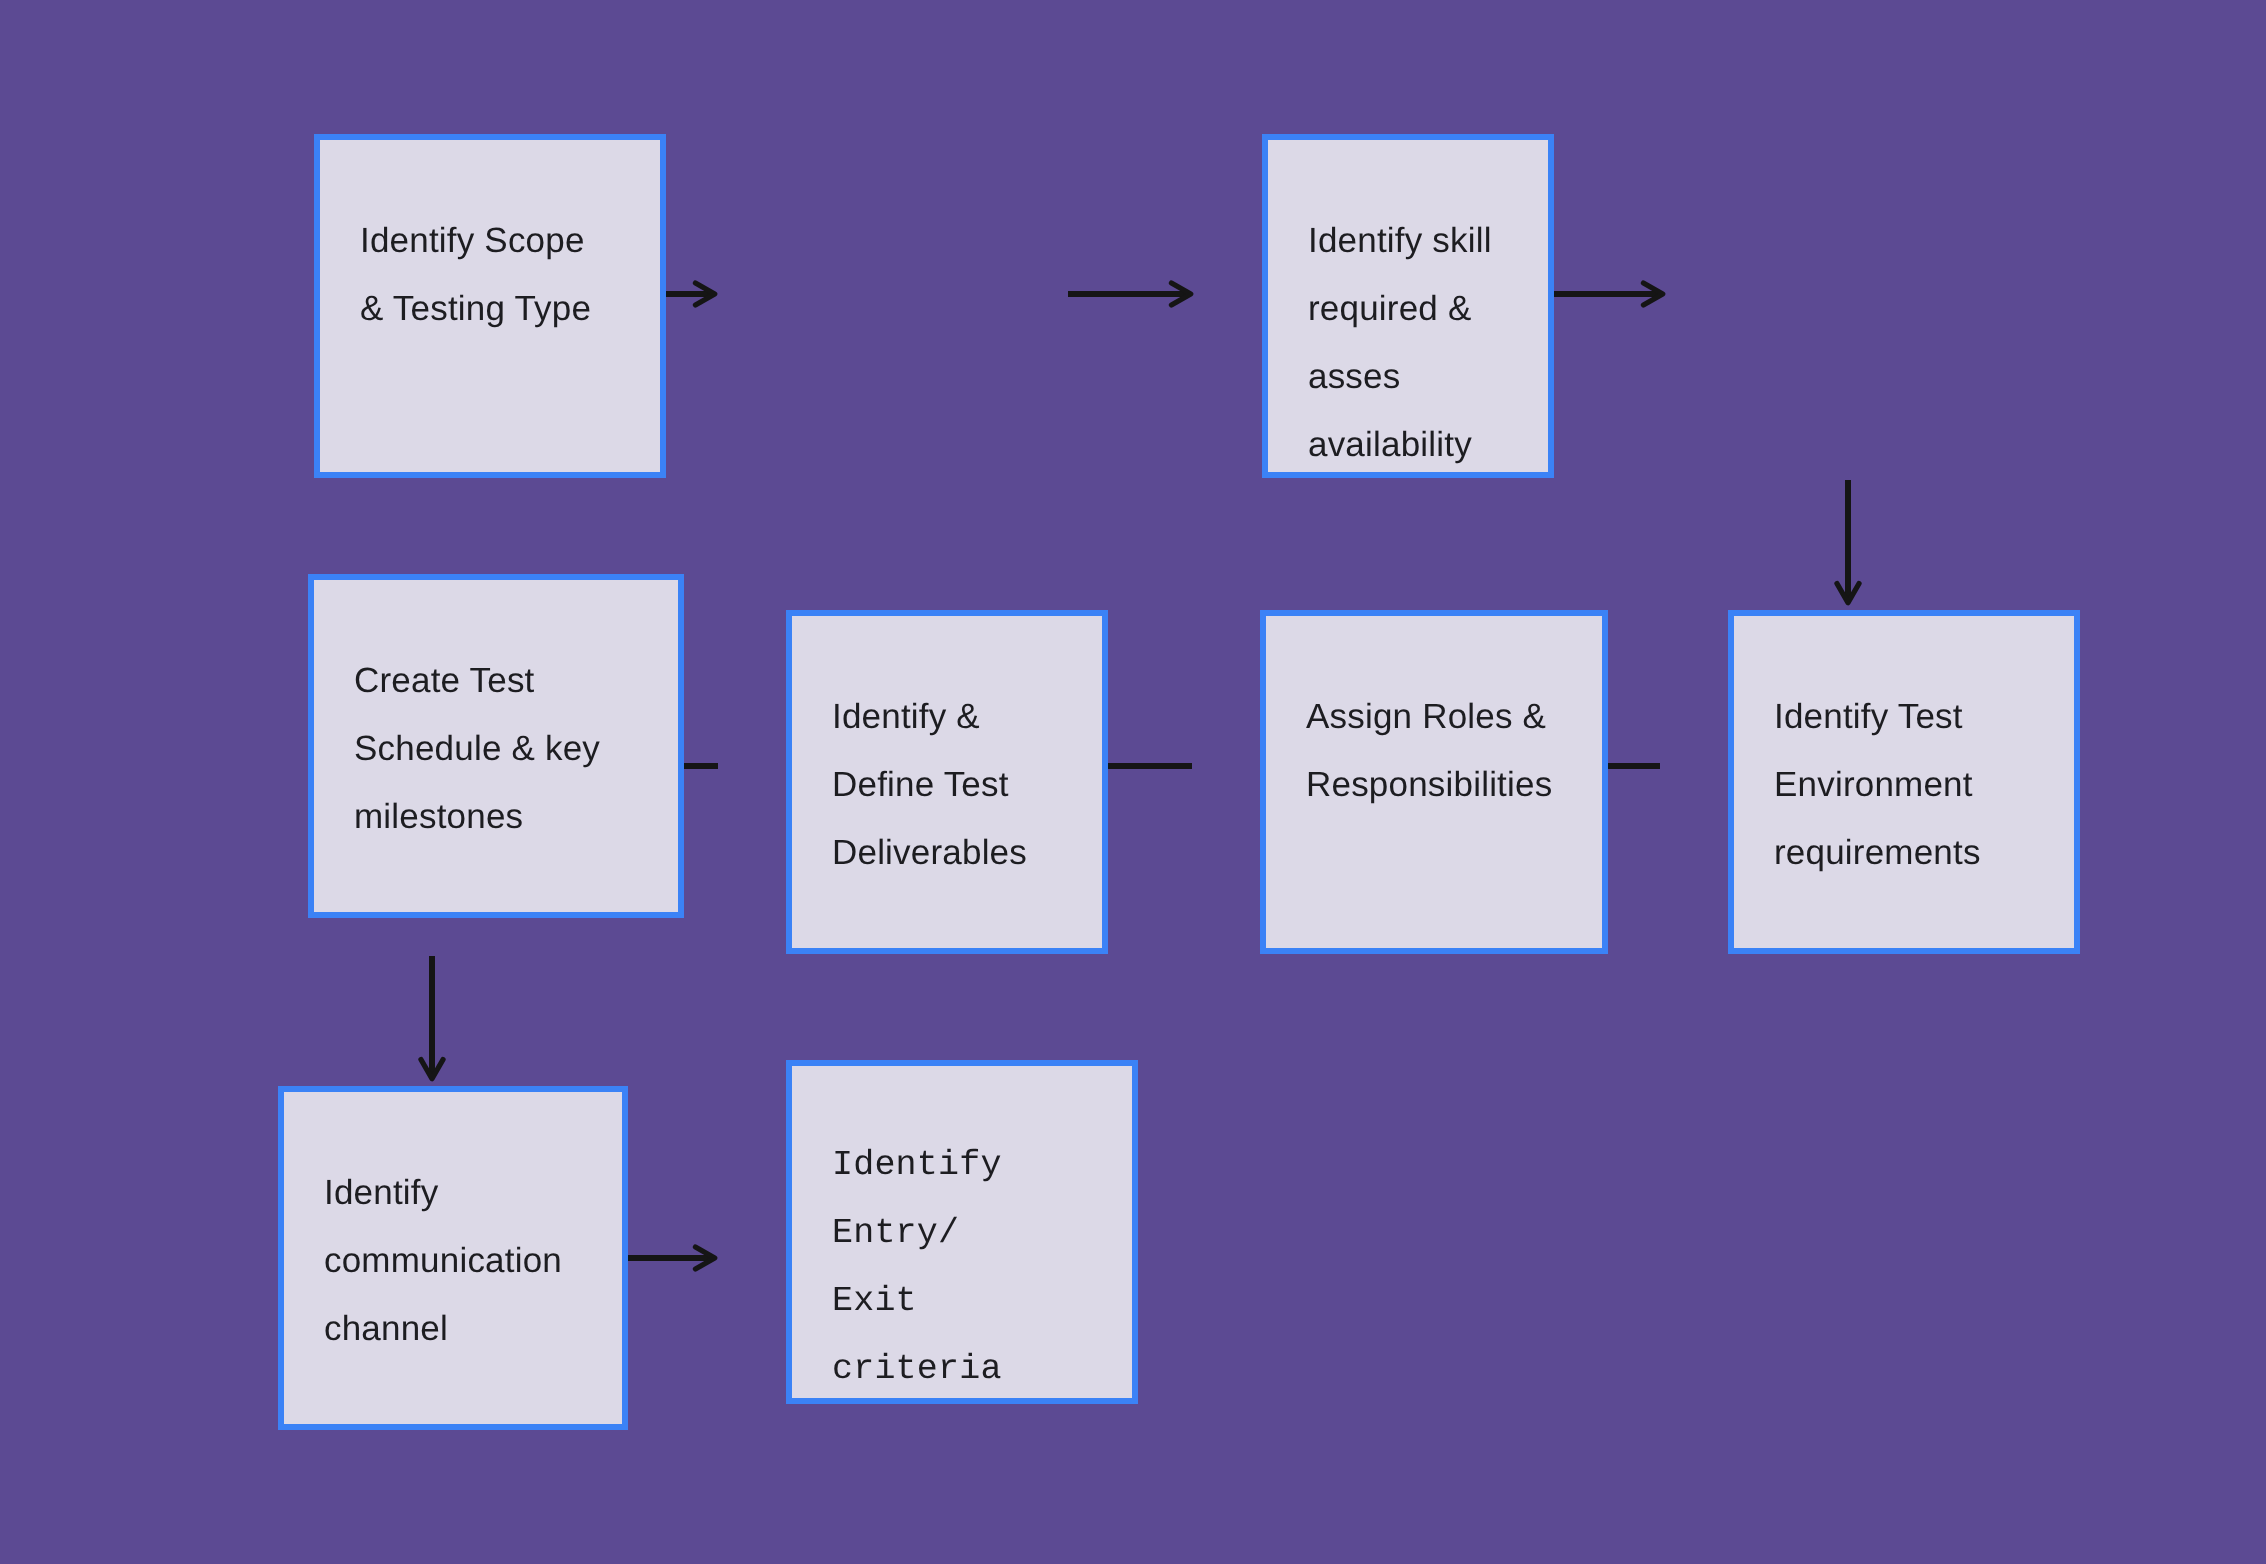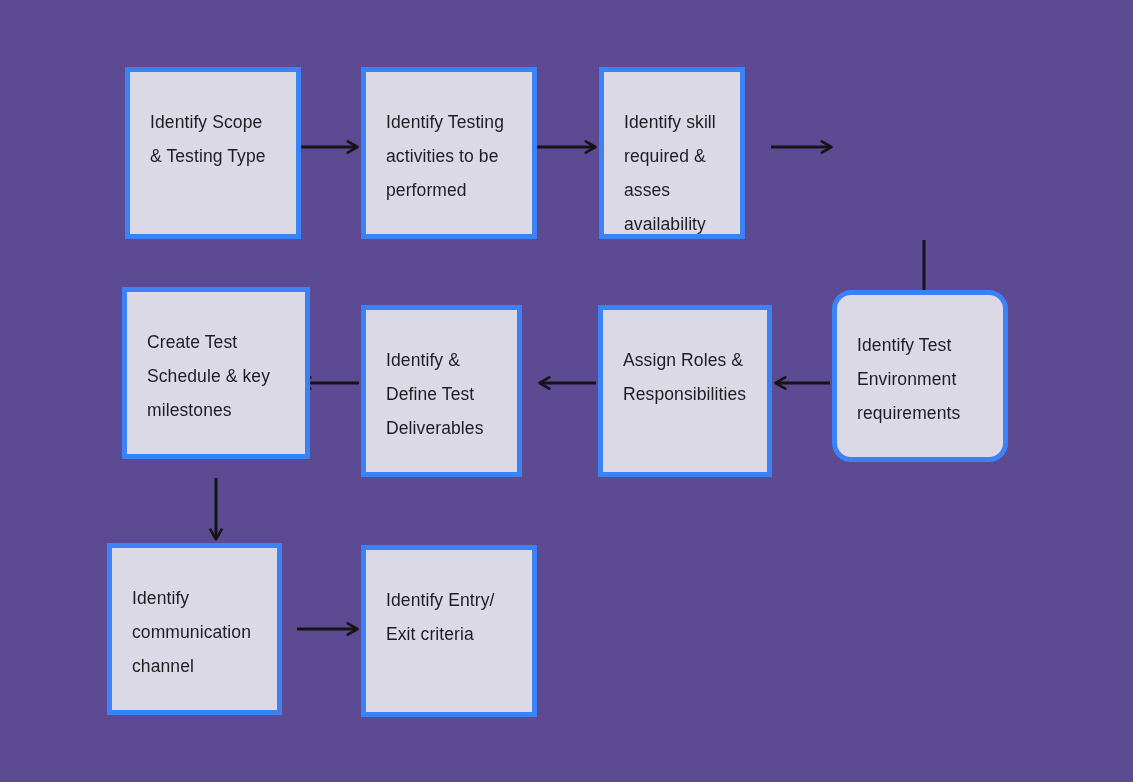--- a/index.html
+++ b/index.html
@@ -18,43 +18,44 @@
     position: absolute;
     inset: 0;
     width: 1133px;
     height: 782px;
   }
   .node {
     position: absolute;
     width: 176px;
     height: 172px;
     background: #dcd9e7;
-    border: 5px solid #3b82f6;
+    border: 3px solid #3b82f6;
     padding: 33px 16px 0 20px;
+    margin-left: 32px;
   }
   .node-label {
     font-size: 17.5px;
     line-height: 34px;
     color: #1d1d21;
     white-space: pre-line;
     letter-spacing: 0.1px;
   }
   
   .n0 { left: 125px; top: 67px; }
   .n1 { left: 361px; top: 67px; }
   .n2 { left: 599px; top: 67px; width: 146px; }
   .n3 { left: 835px; top: 67px; width: 177px; }
   
-  .n4 { left: 832px; top: 290px; border-radius: 19px; }
+  .n4 { left: 832px; top: 305px; }
   .n5 { left: 598px; top: 305px; width: 174px; }
   .n6 { left: 361px; top: 305px; width: 161px; }
   .n7 { left: 122px; top: 287px; width: 188px; }
   
   .n8 { left: 107px; top: 543px; width: 175px; }
-  .n9 { left: 361px; top: 545px; }
+  .n9 { left: 361px; top: 530px; font-family: Liberation Mono, monospace; }
 </style>
 </head>
 <body>
 
 <div class="canvas">
 
   <svg class="arrow-layer" viewBox="0 0 1133 782" xmlns="http://www.w3.org/2000/svg">
     <defs>
       <marker id="chev" viewBox="0 0 10 10" refX="7.5" refY="5" markerWidth="4.6" markerHeight="4.6" orient="auto" markerUnits="strokeWidth">
         <path d="M1.5,1 L8.5,5 L1.5,9" fill="none" stroke="#151515" stroke-width="1.9" stroke-linecap="round" stroke-linejoin="round"></path>
@@ -69,25 +70,20 @@
       <line x1="596" y1="383" x2="541" y2="383" marker-end="url(#chev)"></line>
       <line x1="359" y1="383" x2="302" y2="383" marker-end="url(#chev)"></line>
       <line x1="216" y1="478" x2="216" y2="538" marker-end="url(#chev)"></line>
       <line x1="297" y1="629" x2="356" y2="629" marker-end="url(#chev)"></line>
     </g>
   </svg>
 
   <div class="node n0">
     <div class="node-label">Identify Scope
 &amp; Testing Type</div>
-  </div>
-  <div class="node n1">
-    <div class="node-label">Identify Testing
-activities to be
-performed</div>
   </div>
   <div class="node n2">
     <div class="node-label">Identify skill
 required &amp; asses
 availability</div>
   </div>
 
   <div class="node n4">
     <div class="node-label">Identify Test
 Environment

